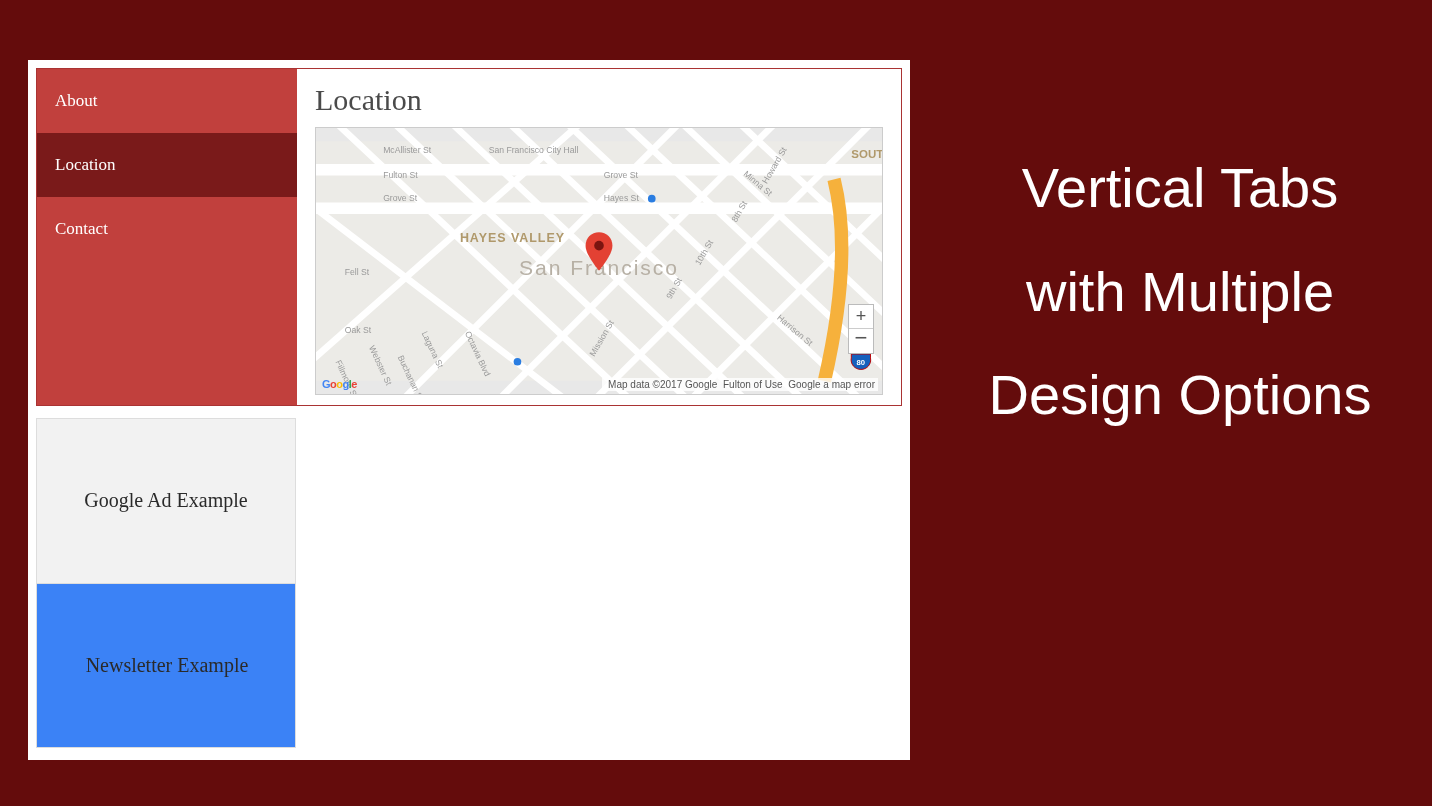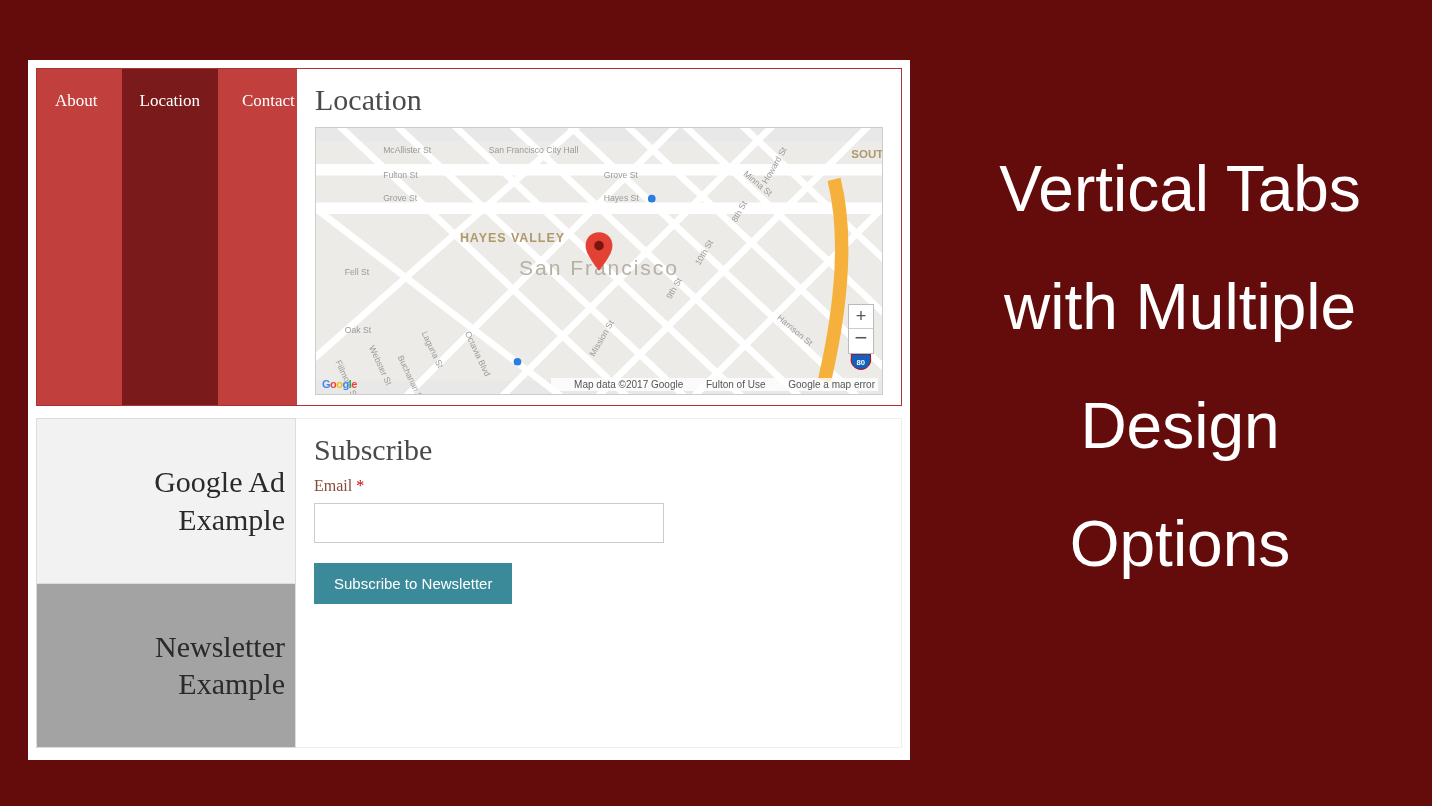--- a/index.html
+++ b/index.html
@@ -22,22 +22,21 @@
   }
   .upper-panel {
     display: flex;
     height: 338px;
     border: 1px solid #a33;
   }
   .tabs-red {
     width: 260px;
     background: #c1403d;
     display: flex;
-    flex-direction: row;
-    gap: 6px;
+    flex-direction: column;
   }
   .tabs-red .tab-item {
     padding: 22px 18px;
     color: #fff;
     font-size: 17px;
     cursor: pointer;
   }
   .tabs-red .tab-item.active {
     background: #7a1a1a;
   }
@@ -86,21 +85,21 @@
   .map-footer {
     position: absolute;
     right: 4px;
     bottom: 3px;
     font-size: 10px;
     font-family: Arial, sans-serif;
     color: #555;
     background: rgba(255,255,255,0.8);
     padding: 1px 3px;
   }
-  .map-footer span { margin-left: 20px; cursor:pointer; }
+  .map-footer span { margin-left: 3px; cursor:pointer; }
   .map-logo {
     position: absolute;
     left: 6px;
     bottom: 4px;
     font-family: Arial, sans-serif;
     font-size: 11px;
     font-weight: bold;
     letter-spacing: -0.5px;
   }
   .g1{color:#4285F4}.g2{color:#EA4335}.g3{color:#FBBC05}.g4{color:#4285F4}.g5{color:#34A853}.g6{color:#EA4335}
@@ -115,30 +114,30 @@
     display: flex;
     flex-direction: column;
     border: 1px solid #ddd;
   }
   .tabs-grey .tab-item {
     flex: 1;
     display: flex;
     align-items: center;
     justify-content: center;
     text-align: right;
-    font-size: 30px;
+    font-size: 20px;
     color: #2a2a2a;
     padding: 10px;
     background: #f2f2f2;
     border-bottom: 1px solid #ddd;
     cursor: pointer;
     line-height: 1.25;
   }
   .tabs-grey .tab-item.active {
-    background: #a3a3a3;
+    background: #3b82f6;
     padding-left: 12px;
   }
   .tabs-grey .tab-item:last-child { border-bottom: none; }
   .subscribe-area {
     flex: 1;
     padding: 14px 18px;
     border: 1px solid #eee;
     border-left: none;
     background: #fff;
   }
@@ -162,25 +161,25 @@
     color: #fff;
     border: none;
     padding: 12px 20px;
     font-size: 15px;
     font-family: Arial, sans-serif;
     cursor: pointer;
   }
   .headline {
     position: absolute;
     left: 970px;
-    top: 130px;
+    top: 136px;
     width: 420px;
     color: #fff;
     font-family: Verdana, Geneva, sans-serif;
-    font-size: 64px;
+    font-size: 56px;
     line-height: 1.85;
     text-align: center;
   }
 </style>
 </head>
 <body>
 
 <div class="slide-wrap">
 
   <div class="upper-panel">
@@ -272,25 +271,17 @@
         </div>
       </div>
     </div>
   </div>
 
   <div class="lower-panel">
     <div class="tabs-grey">
       <div class="tab-item">Google Ad Example</div>
       <div class="tab-item active">Newsletter Example</div>
     </div>
-    <div class="subscribe-area">
-      <h2 class="section-heading">Subscribe</h2>
-      <div class="field-label">
-        <span>Email</span> <span class="req">*</span>
-      </div>
-      <input type="text" class="text-input" value="" style="">
-      <button class="subscribe-btn">Subscribe to Newsletter</button>
-    </div>
   </div>
 
 </div>
 
 <div class="headline">Vertical Tabs with Multiple Design Options</div>
 
 </body></html>

